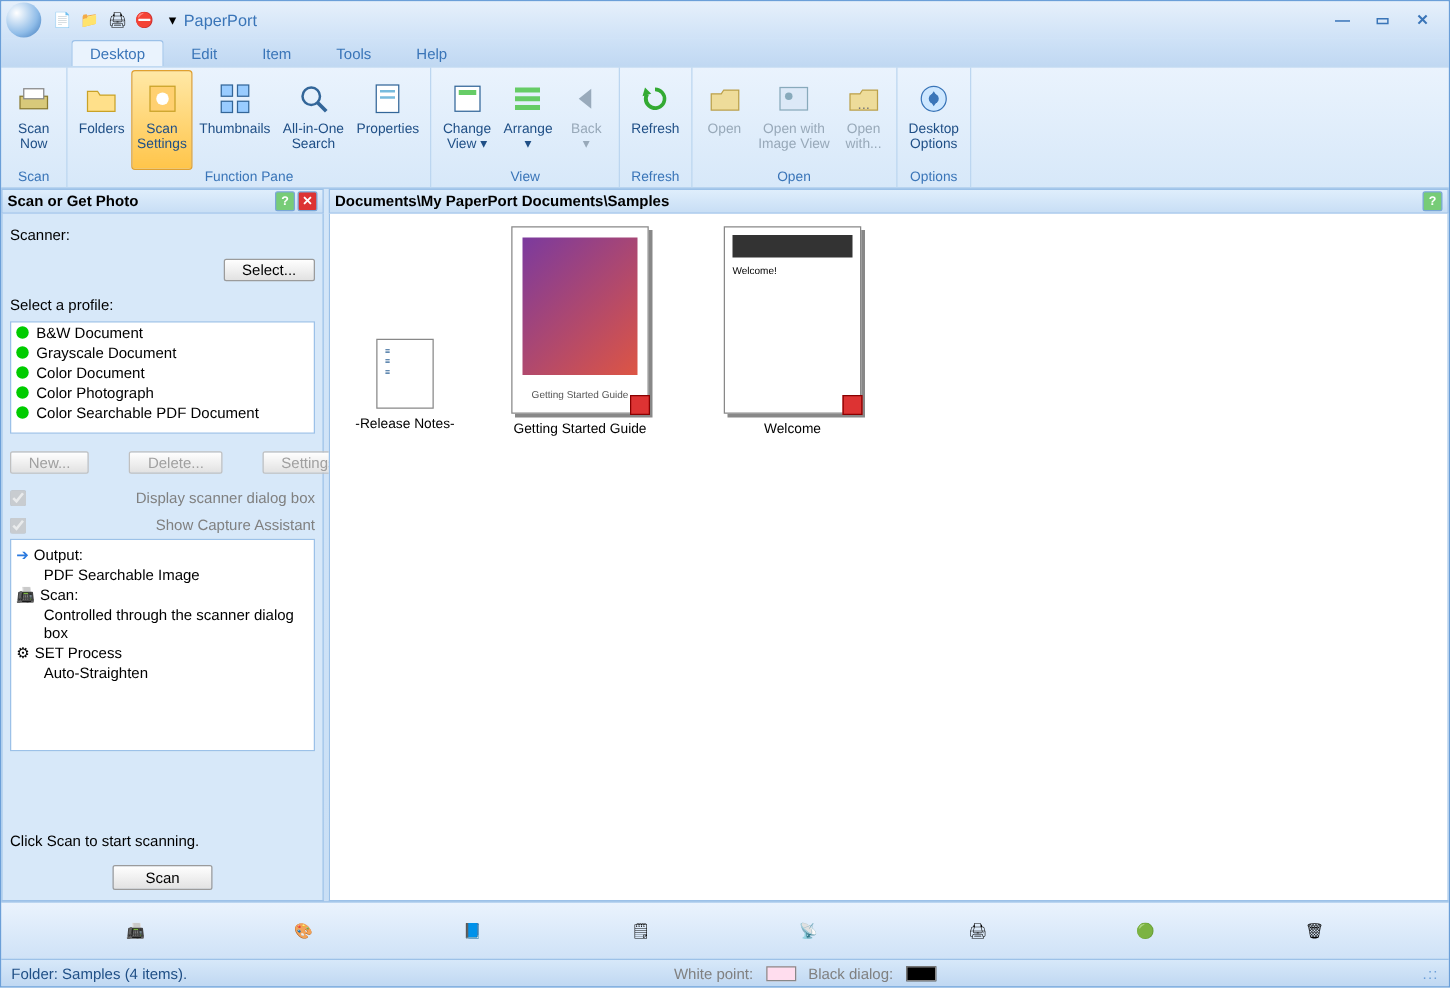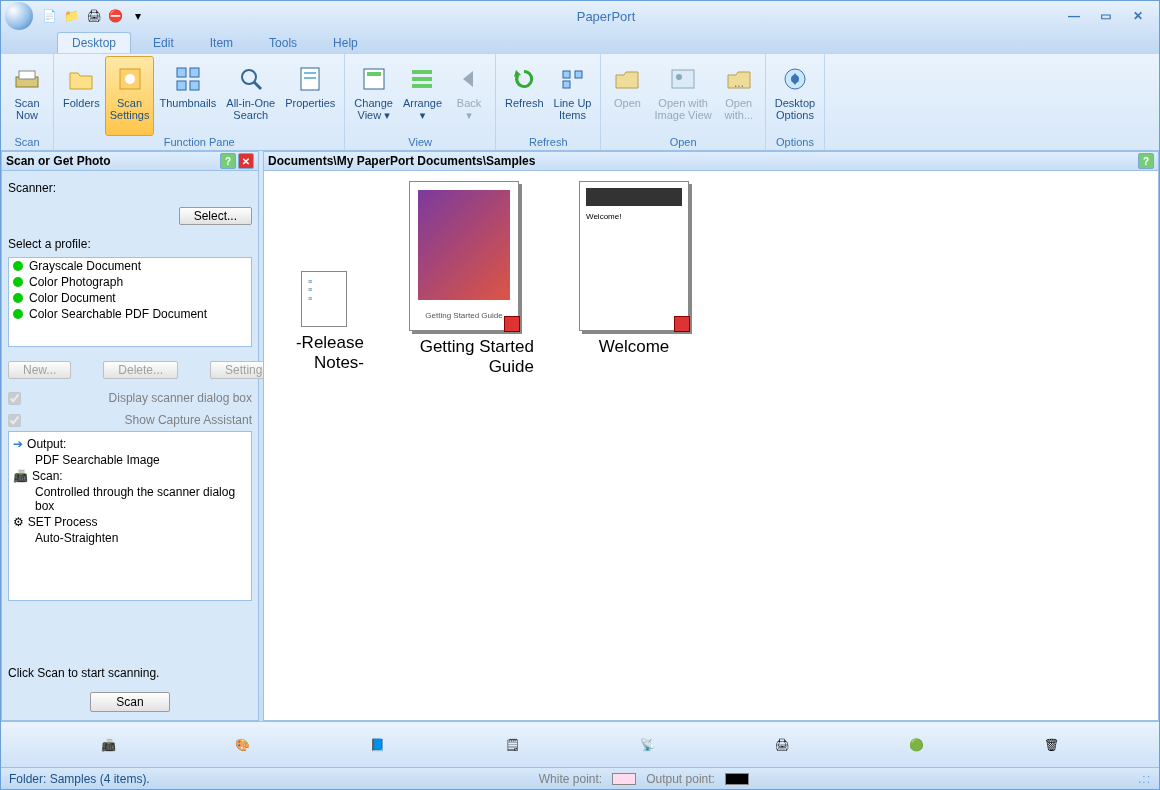--- a/index.html
+++ b/index.html
@@ -21,21 +21,21 @@
   padding: 0 4px;
 }
 .app-icon {
   width: 28px; height: 28px;
   background: radial-gradient(circle at 30% 30%, #fff, #8fbce8 60%, #3a75b8);
   border-radius: 50%;
   margin-right: 4px;
 }
 .qat { display: flex; gap: 4px; margin-left: 4px; }
 .qat-btn { width: 18px; height: 18px; display:flex; align-items:center; justify-content:center; border-radius:2px; cursor:pointer;}
-.title-spacer { flex: 1; text-align: center; color: #3a75b8; font-size: 13px; }
+.title-spacer { flex: 1; text-align: left; color: #3a75b8; font-size: 13px; }
 .win-controls { display:flex; gap:14px; margin-right:8px; color:#3a75b8; font-weight:bold; }
 .win-btn { cursor:pointer; width:18px; text-align:center; }
 
 
 .tabs {
   height: 22px;
   background: linear-gradient(to bottom, #cfe2f7, #c0d8f2);
   display:flex; align-items:flex-end; padding-left:56px; gap:8px;
 }
 .tab {
@@ -139,21 +139,21 @@
   display:flex; align-items:flex-start; gap:30px;
 }
 .thumb { display:flex; flex-direction:column; align-items:center; width:140px; cursor:pointer;}
 .thumb-img {
   width:110px; height:150px;
   border:1px solid #888; box-shadow:3px 3px 0 #888;
   background:#fff;
   position:relative;
 }
 .thumb-img.small { width:46px; height:56px; box-shadow:none;}
-.thumb-caption { text-align:right; margin-top:6px; font-size:17px; color:#000; max-width:160px;}
+.thumb-caption { text-align:right; margin-top:6px; font-size:11px; color:#000; max-width:160px;}
 .pdf-badge { position:absolute; right:-2px; bottom:-2px; width:16px;height:16px; background:#d33; border:1px solid #800;}
 
 
 .bottom-toolbar {
   height:46px;
   background:linear-gradient(to bottom,#eaf3fd,#cfe2f7);
   border-top:1px solid #9cc1e8;
   display:flex; align-items:center; justify-content:space-around;
   padding:0 40px;
 }
@@ -306,30 +306,20 @@
       <div class="ribbon-buttons">
         <div class="ribbon-btn">
           <div class="ico">
             <svg width="28" height="28">
               <path d="M14 5a9 9 0 1 1-8 5l3 1a6 6 0 1 0 5-3V5z" fill="#3a3"></path>
               <path d="M6 5l-2 7 7-2z" fill="#3a3"></path>
             </svg>
           </div>
           <div class="lbl">Refresh</div>
         </div>
-        <div class="ribbon-btn">
-          <div class="ico">
-            <svg width="28" height="28">
-              <rect x="4" y="6" width="7" height="7" fill="#9cf" stroke="#369"></rect>
-              <rect x="16" y="6" width="7" height="7" fill="#9cf" stroke="#369"></rect>
-              <rect x="4" y="16" width="7" height="7" fill="#9cf" stroke="#369"></rect>
-            </svg>
-          </div>
-          <div class="lbl">Line Up<br>Items</div>
-        </div>
       </div>
       <div class="group-label">Refresh</div>
     </div>
     <div class="ribbon-group">
       <div class="ribbon-buttons">
         <div class="ribbon-btn disabled">
           <div class="ico">
             <svg width="28" height="28">
               <path d="M3 10h8l2-3h12v16H3z" fill="#eedc9a" stroke="#bba04a"></path>
             </svg>
@@ -398,29 +388,33 @@
     </div>
     <div class="field-row" style="justify-content:flex-end;">
       <button class="btn">Select...</button>
     </div>
     <div class="field-row">
       <span class="field-label">Select a profile:</span>
     </div>
     <div class="profile-list" id="profile-list">
         <div class="profile-item">
           <span class="dot"></span>
+          <span>B&amp;W Document</span>
+        </div>
+        <div class="profile-item">
+          <span class="dot"></span>
           <span>Grayscale Document</span>
+        </div>
+        <div class="profile-item">
+          <span class="dot"></span>
+          <span>Color Document</span>
         </div>
         <div class="profile-item">
           <span class="dot"></span>
           <span>Color Photograph</span>
-        </div>
-        <div class="profile-item">
-          <span class="dot"></span>
-          <span>Color Document</span>
         </div>
         <div class="profile-item">
           <span class="dot"></span>
           <span>Color Searchable PDF Document</span>
         </div>
       </div>
     <div class="profile-btns">
       <button class="btn disabled">New...</button>
       <button class="btn disabled">Delete...</button>
       <button class="btn disabled">Settings...</button>
@@ -497,17 +491,17 @@
   <div class="bottom-ico">🖨</div>
   <div class="bottom-ico">🟢</div>
   <div class="bottom-ico">🗑</div>
 </div>
 
 <div class="statusbar">
   <span>Folder: Samples (4 items).</span>
   <div class="status-mid">
     <span>White point:</span>
     <div class="swatch white"></div>
-    <span>Output point:</span>
+    <span>Black dialog:</span>
     <div class="swatch black"></div>
   </div>
   <span class="grip">.::</span>
 </div>
 
 </body></html>

